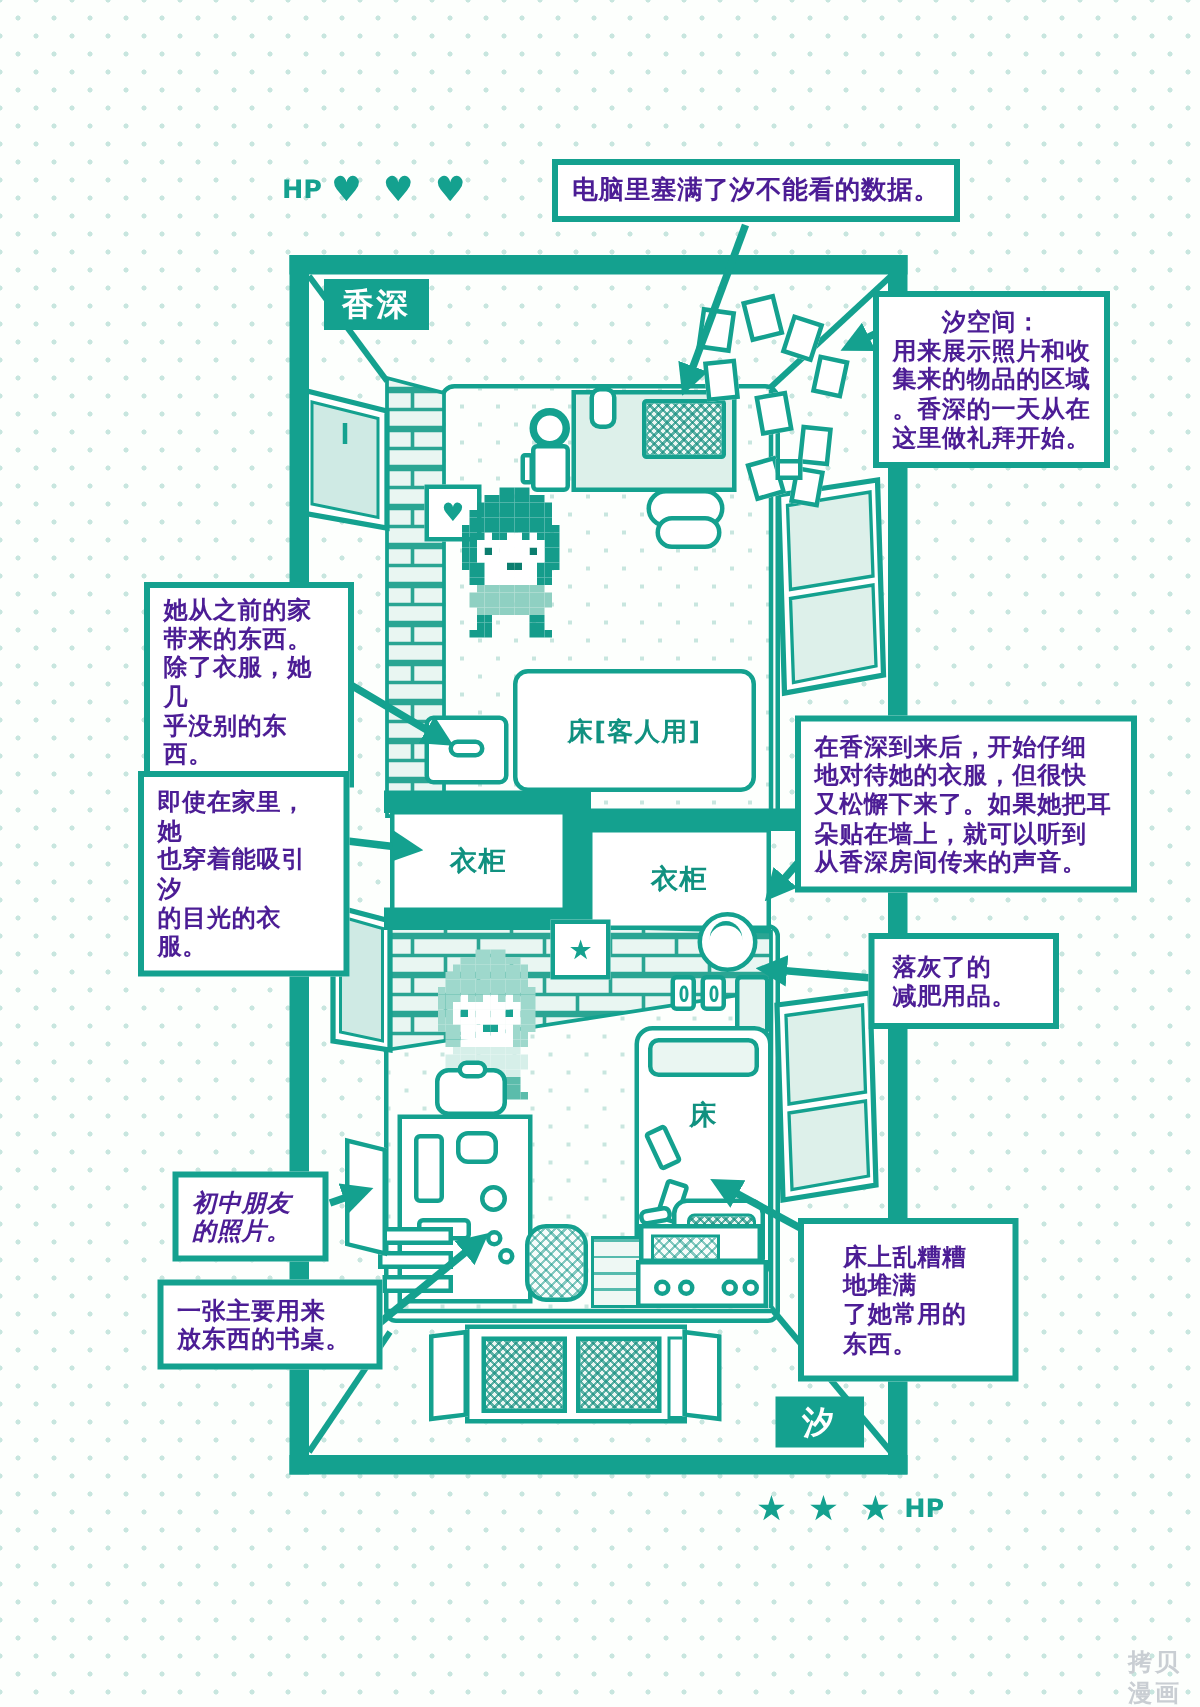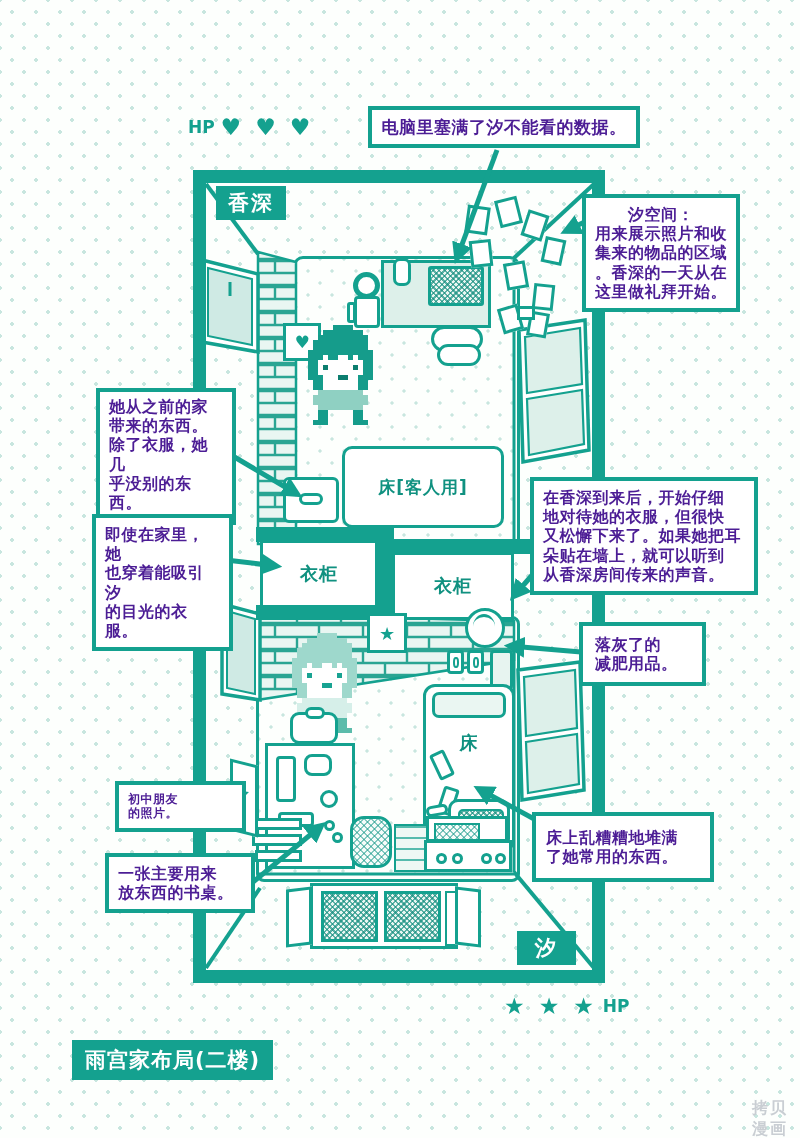--- a/index.html
+++ b/index.html
@@ -264,21 +264,20 @@
     <span>HP</span>
     <span style="font-size:23px;letter-spacing:3px;vertical-align:-2px;">♥ ♥ ♥</span>
   </div>
   <div class="hud" style="left:504px;top:993px;font-size:17px;">
     <span style="font-size:23px;letter-spacing:3px;vertical-align:-2px;">★ ★ ★</span>
     <span>HP</span>
   </div>
 
   <div class="tag" style="left:216px;top:186px;font-size:21px;padding:3px 12px;text-align:center;">香深</div>
   <div class="tag" style="left:517px;top:931px;font-size:21px;padding:3px 18px;">汐</div>
-  <div class="tag" style="left:72px;top:1040px;font-size:21px;padding:6px 13px;letter-spacing:1px;">雨宫家布局(二楼)</div>
 
   <div class="ann ctr" style="left:368px;top:106px;width:272px;">电脑里塞满了汐不能看的数据。</div>
   <div class="ann ctr" style="left:582px;top:194px;width:158px;font-size:16px;">汐空间：
 用来展示照片和收
 集来的物品的区域
 。香深的一天从在
 这里做礼拜开始。</div>
   <div class="ann" style="left:96px;top:388px;width:140px;font-size:16px;font-family:Liberation Mono, monospace;">她从之前的家
 带来的东西。
 除了衣服，她几
@@ -286,21 +285,21 @@
   <div class="ann" style="left:92px;top:514px;width:141px;font-size:16px;">即使在家里，她
 也穿着能吸引汐
 的目光的衣服。</div>
   <div class="ann" style="left:530px;top:477px;width:228px;font-size:16px;">在香深到来后，开始仔细
 地对待她的衣服，但很快
 又松懈下来了。如果她把耳
 朵贴在墙上，就可以听到
 从香深房间传来的声音。</div>
   <div class="ann" style="left:579px;top:622px;width:127px;font-size:16px;padding:9px 12px;">落灰了的
 减肥用品。</div>
-  <div class="ann" style="left:115px;top:781px;width:131px;font-size:12px;">初中朋友
+  <div class="ann" style="left:115px;top:781px;width:104px;font-size:16px;font-style:italic;">初中朋友
 的照片。</div>
   <div class="ann" style="left:105px;top:853px;width:150px;font-size:16px;">一张主要用来
 放东西的书桌。</div>
-  <div class="ann" style="left:532px;top:812px;width:182px;font-size:16px;padding:12px 10px;">床上乱糟糟地堆满
+  <div class="ann" style="left:532px;top:812px;width:147px;font-size:16px;padding:12px 26px;">床上乱糟糟地堆满
 了她常用的东西。</div>
 
   <div class="wm" style="left:724px;top:1098px;font-size:16px;">拷贝漫画</div>
 </div>
 
 </body></html>

